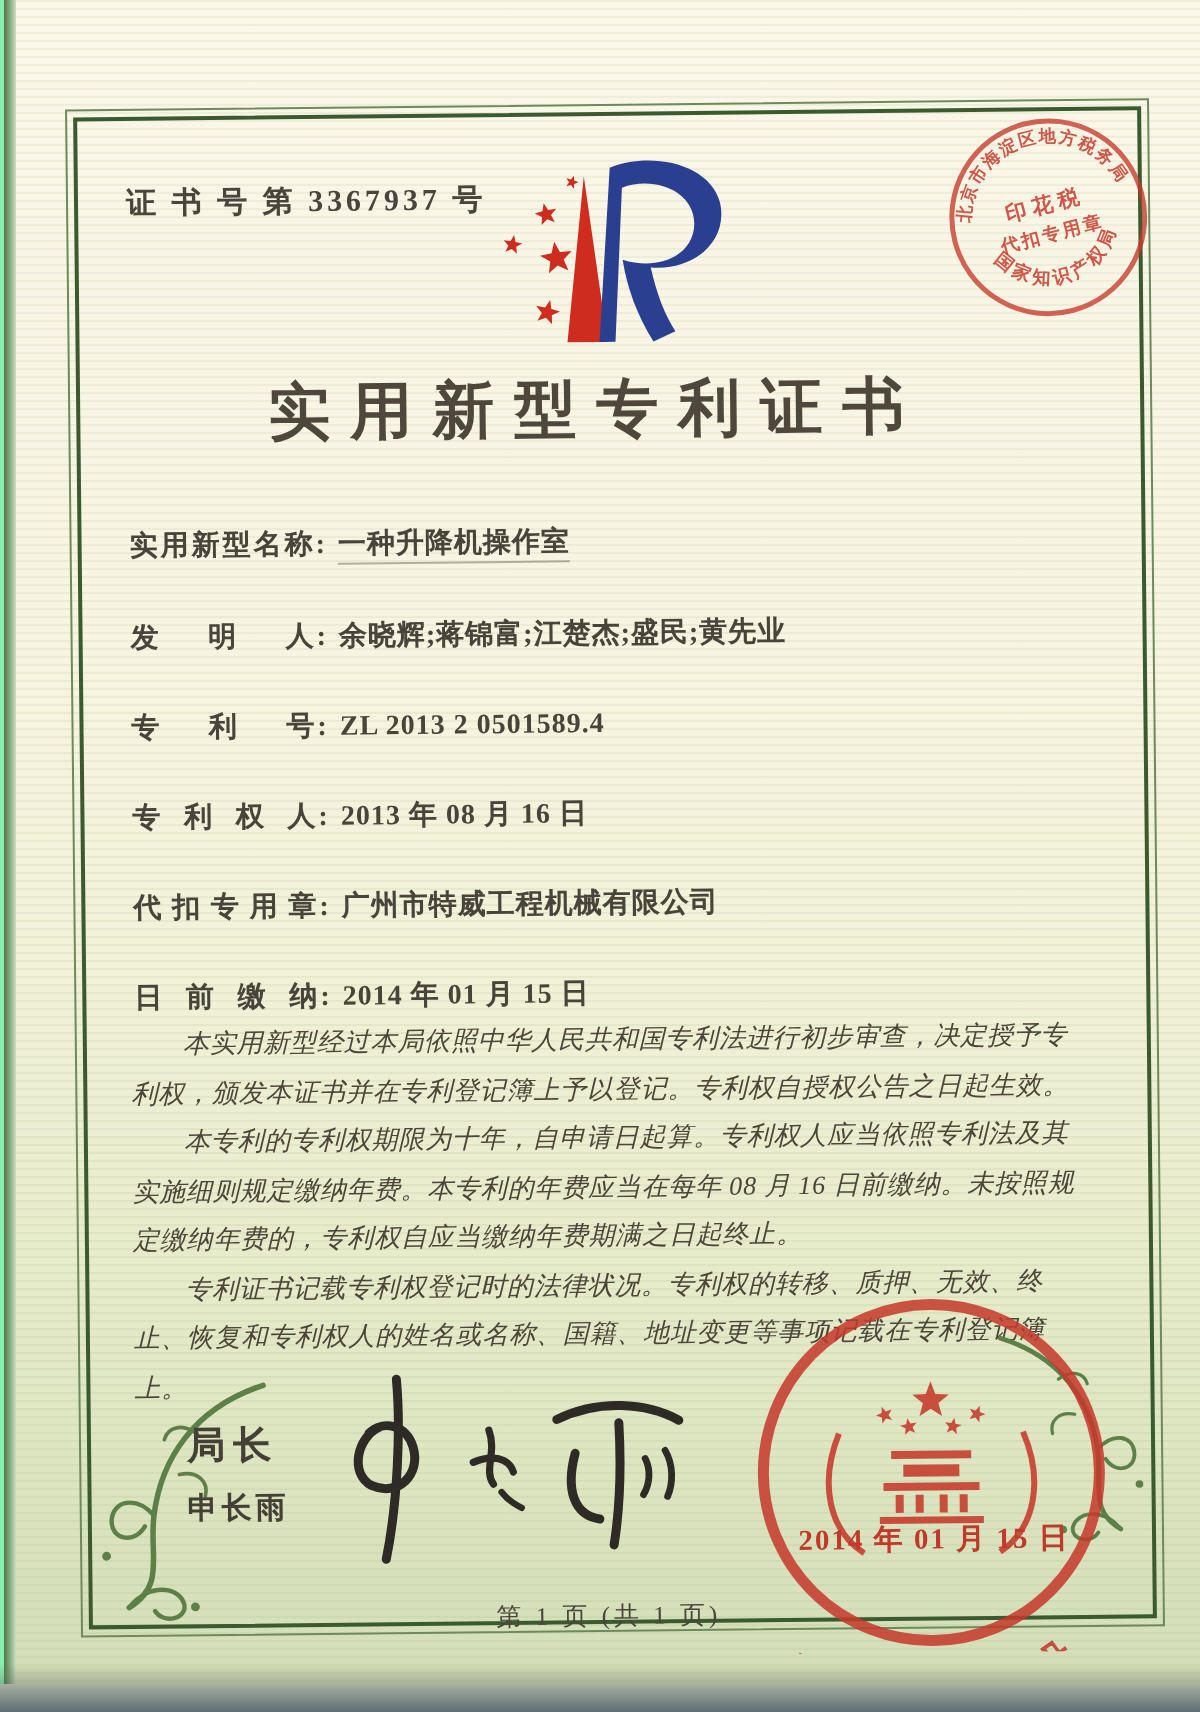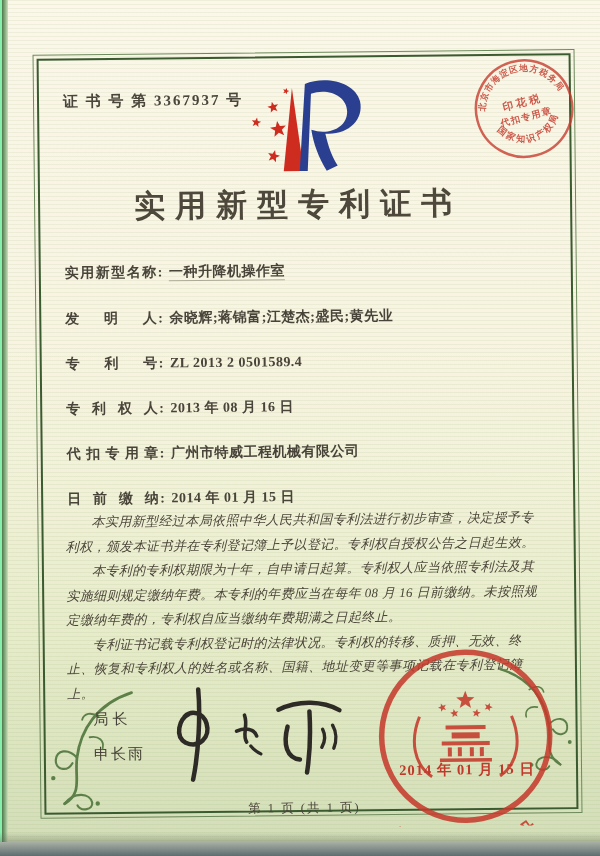--- a/index.html
+++ b/index.html
@@ -36,22 +36,22 @@
   .field-row{position:absolute;left:66px;font-size:14px;color:#49443a;letter-spacing:.5px;white-space:nowrap;}
   .flabel{display:inline-block;width:92px;text-align:justify;text-align-last:justify;font-weight:bold;}
   .fcolon{display:inline-block;margin:0 6px 0 1px;font-weight:bold;}
   .fvalue{font-weight:bold;}
   .fvalue.u{border-bottom:1px solid rgba(96,90,72,.45);padding-bottom:1px;}
 
   .paras{position:absolute;left:64px;top:508px;width:480px;font-size:13px;line-height:24.5px;
     color:#4c463a;font-style:italic;letter-spacing:.4px;}
   .paras p{margin:0;text-indent:2em;}
 
-  .sign-role{position:absolute;left:90px;top:708px;font-size:15px;letter-spacing:4px;color:#454035;font-weight:normal;}
-  .sign-name{position:absolute;left:90px;top:743px;font-size:15px;letter-spacing:2px;color:#454035;font-weight:normal;}
+  .sign-role{position:absolute;left:90px;top:708px;font-size:19px;letter-spacing:4px;color:#454035;font-weight:bold;}
+  .sign-name{position:absolute;left:90px;top:743px;font-size:15px;letter-spacing:2px;color:#454035;font-weight:bold;}
   .sig-svg{position:absolute;left:148px;top:680px;width:210px;height:105px;}
 
   .flourish{position:absolute;color:#5d8049;}
   .flourish.bl{left:40px;top:684px;width:92px;height:126px;}
   .flourish.br{left:494px;top:628px;width:80px;height:184px;transform:scaleX(-1);}
 
   .tax-seal{position:absolute;left:474px;top:58px;width:106px;height:106px;
     transform:rotate(-14deg);opacity:.92;}
   .main-seal{position:absolute;left:372px;top:648px;width:180px;height:180px;opacity:.95;}
   .seal-date{position:absolute;left:366px;top:762px;width:194px;text-align:center;

